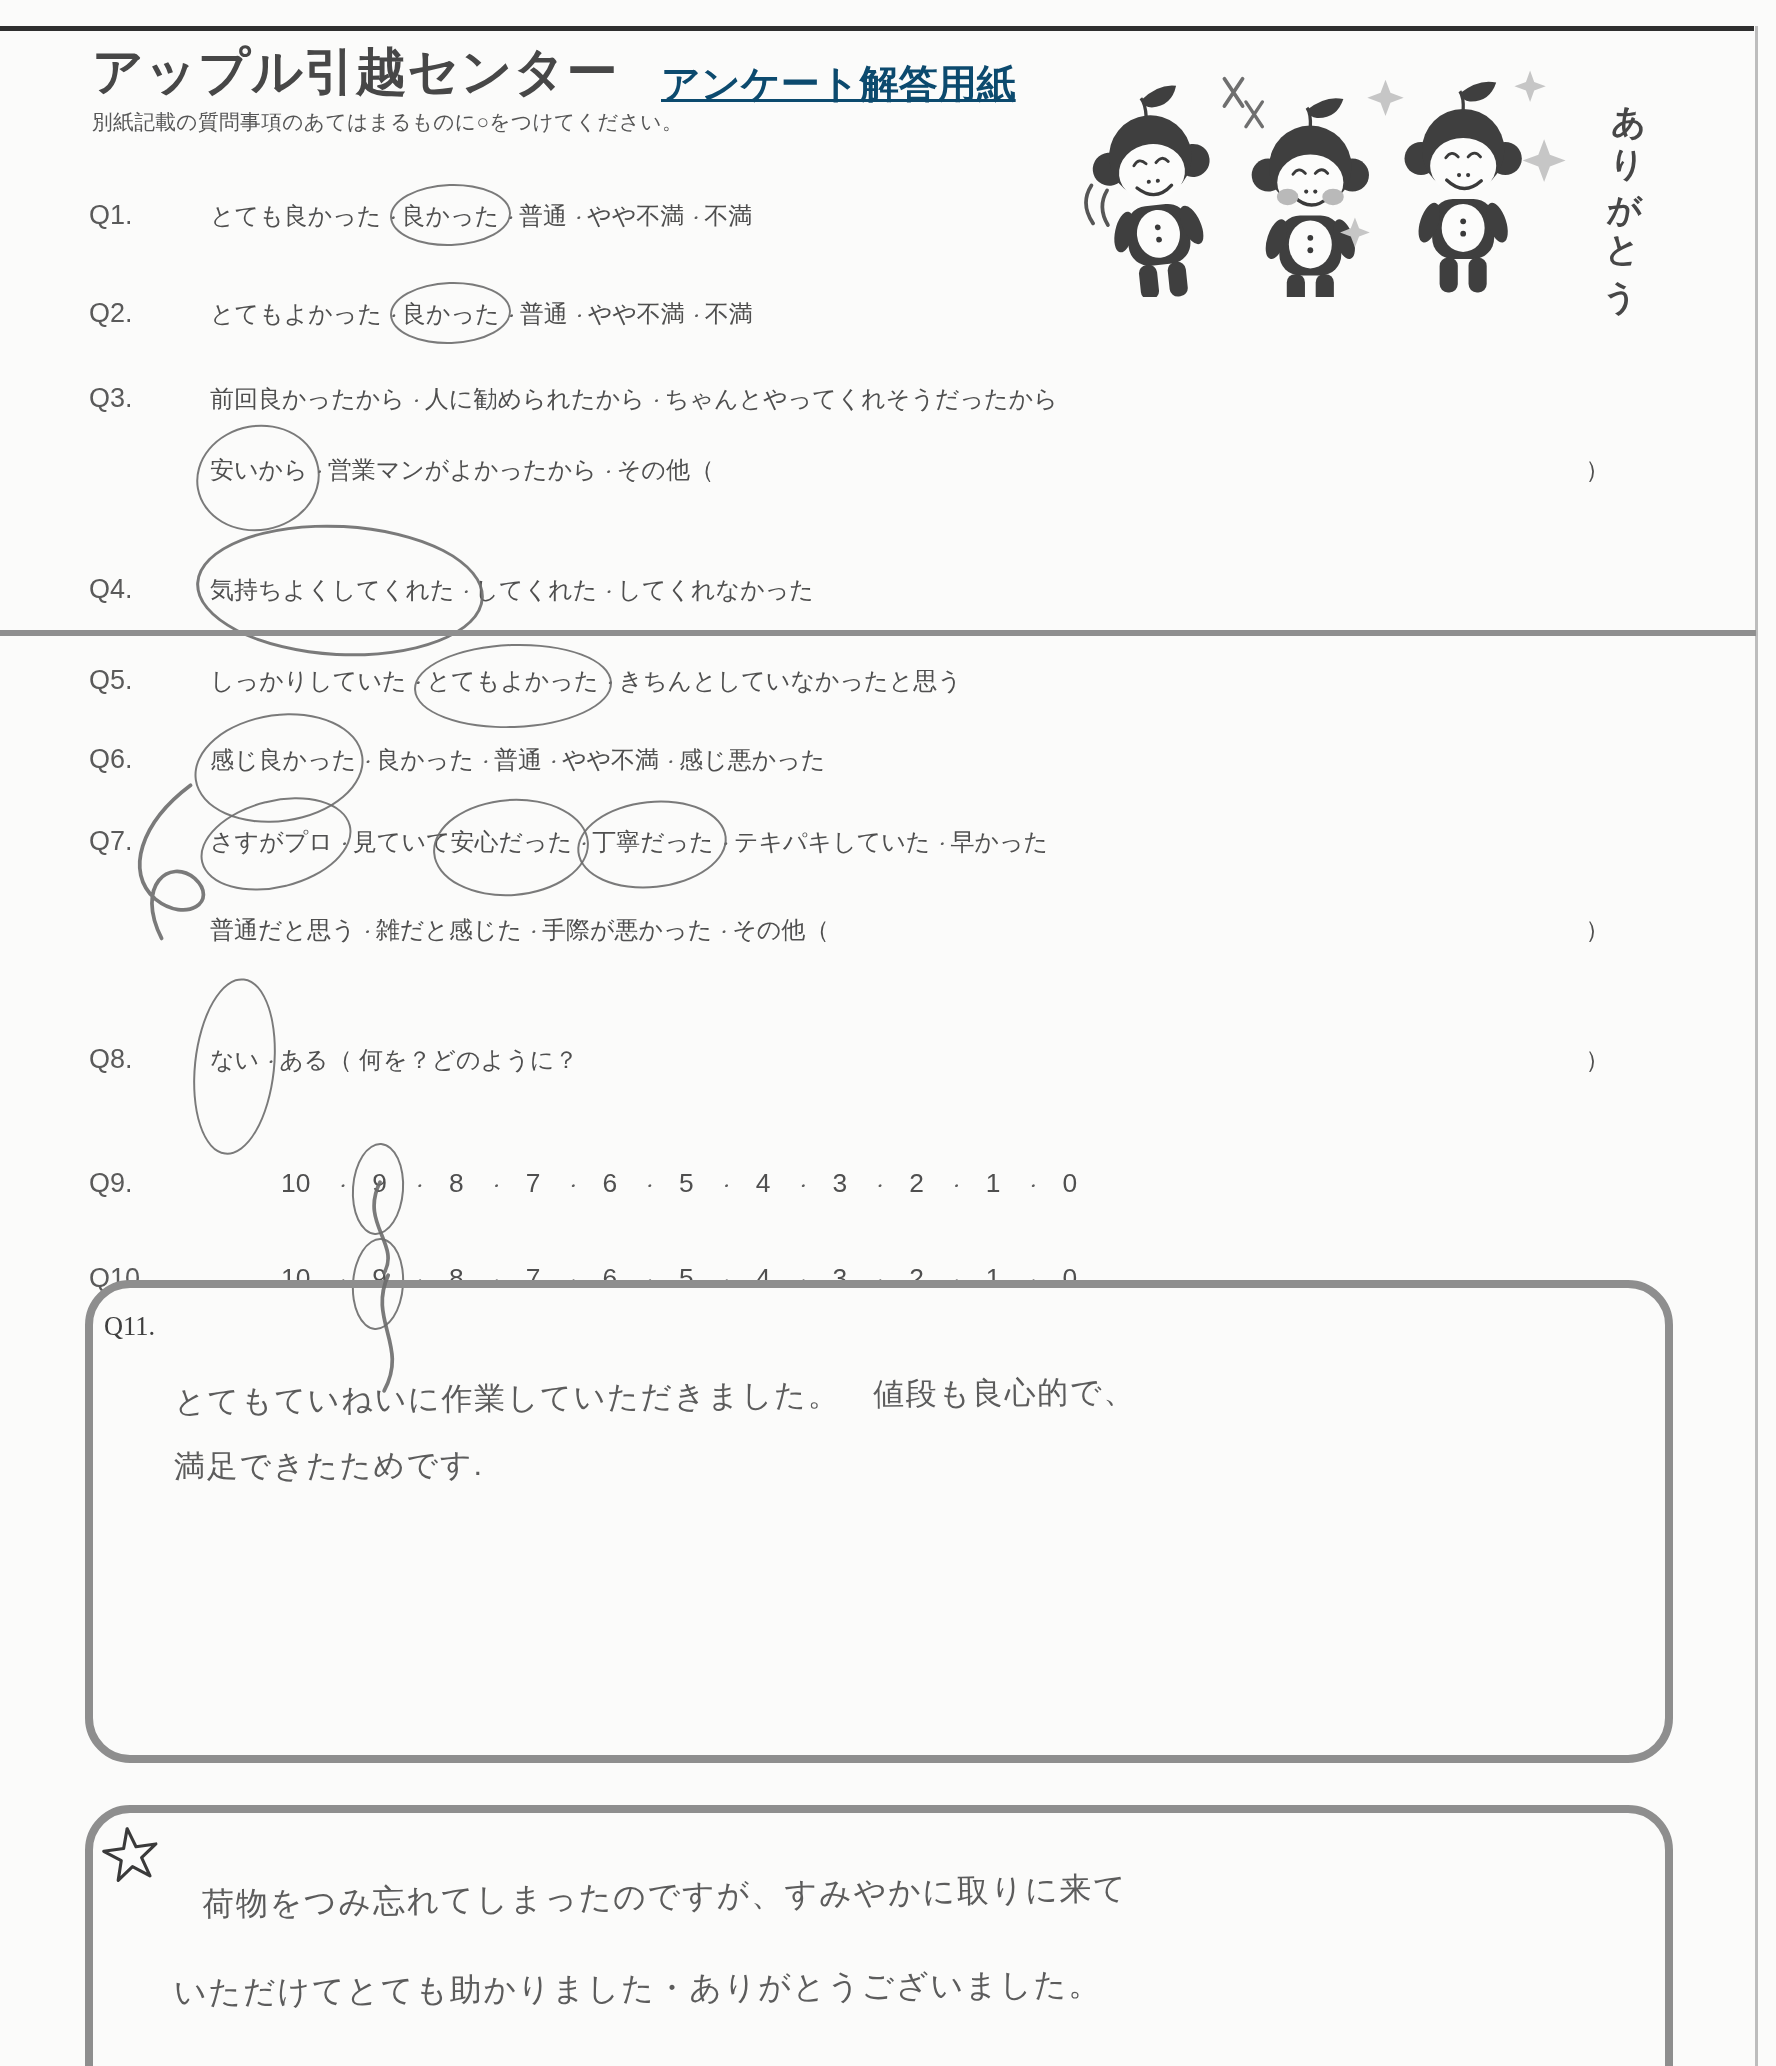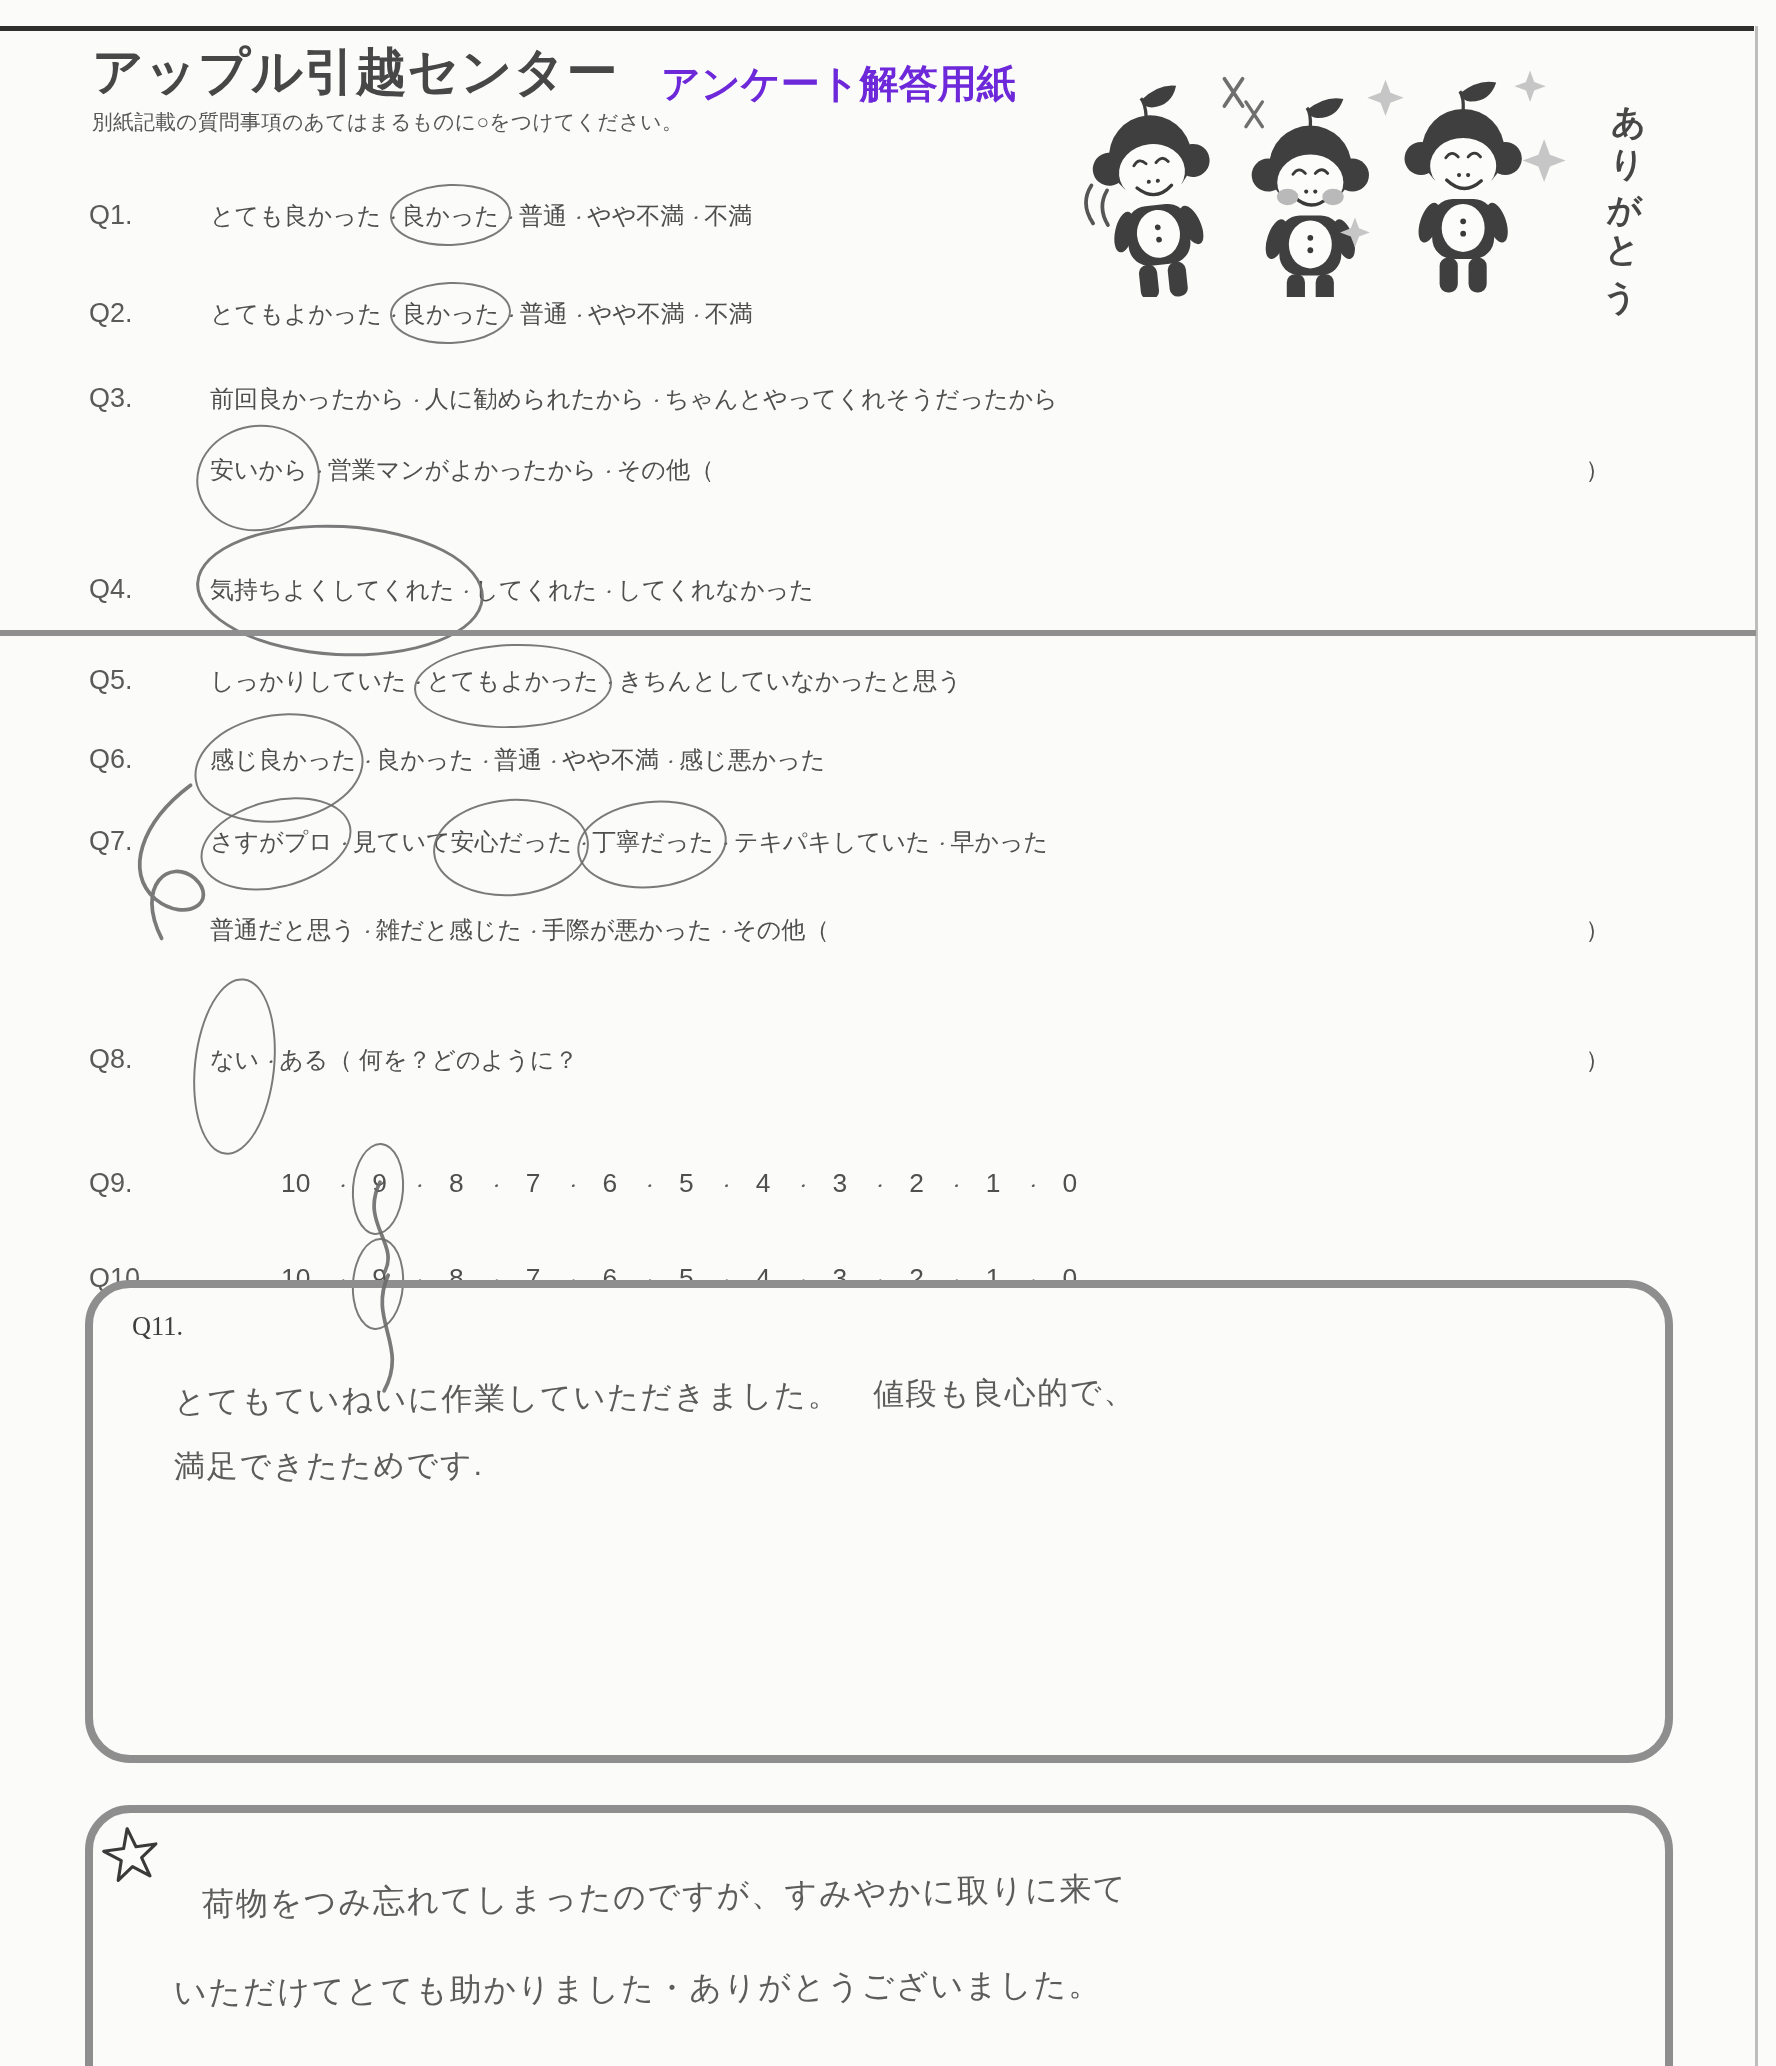--- a/index.html
+++ b/index.html
@@ -7,21 +7,21 @@
     position:relative; width:1776px; height:2508px;
     background:#fbfbfa; overflow:hidden;
     font-family:"Liberation Sans", sans-serif; color:#4f4f4f;
   }
   
   .topline { position:absolute; left:0; top:26px; width:1754px; height:5px; background:#2f2f2f; }
   .rightedge { position:absolute; left:1755px; top:26px; width:2.5px; height:2475px; background:#bdbdbd; }
 
   
   .brand { position:absolute; left:92px; top:38px; font-size:51px; font-weight:bold; color:#474747; letter-spacing:0.8px; white-space:nowrap; }
-  .formtitle { position:absolute; left:661px; top:57px; font-size:39px; font-weight:bold; color:#6d28d9; white-space:nowrap; }
+  .formtitle { position:absolute; left:661px; top:57px; font-size:39px; font-weight:bold; color:#0c4a6e; white-space:nowrap;text-decoration:underline; }
   .instruction { position:absolute; left:92px; top:108px; font-size:20.7px; color:#565656; letter-spacing:0.4px; white-space:nowrap; }
 
   
   .qrow { position:absolute; left:89px; width:1537px; display:flex; align-items:baseline; gap:1px; font-size:24px; color:#4f4f4f; white-space:nowrap; }
   .qlabel { flex:none; width:120px; font-size:27px; color:#5a5a5a; }
   .dot { font-size:18px; color:#5e5e5e; }
   .closer { margin-left:auto; margin-right:16.5px; }
   .pair { display:inline-flex; }
 
   
@@ -40,21 +40,21 @@
 
   .numrow { gap:22px; font-size:26.4px;margin-top:35px; }
   .numrow .first { margin-left:50px; }
 
   .divider { position:absolute; left:0; top:630px; width:1756px; height:5.8px; background:#8f8f8f; }
 
   
   .bigbox { position:absolute; left:85px; width:1588px; border:8.3px solid #8e8e8e; border-radius:45px; box-sizing:border-box; }
   #q11box { top:1280px; height:483px; }
   #starbox { top:1805px; height:479px; }
-  .q11label { position:absolute; left:104px; top:1311px; font-family:"Liberation Serif", serif; font-size:26.4px; color:#3f3f3f;margin-left:28px; }
+  .q11label { position:absolute; left:104px; top:1311px; font-family:"Liberation Serif", serif; font-size:26.4px; color:#3f3f3f; }
 
   
   .hand { position:absolute; color:#5c5c5c; letter-spacing:1.7px; white-space:nowrap; z-index:6; }
   .h-q11a { left:174px; top:1376px; font-size:31px; transform:rotate(-0.6deg); }
   .h-q11b { left:174px; top:1445px; font-size:31px; transform:rotate(-0.4deg); }
   .h-sta  { left:202px; top:1875px; font-size:32px; transform:rotate(-1deg); }
   .h-stb  { left:174px; top:1967px; font-size:32px; transform:rotate(-0.5deg); }
 
   
   .mascots { position:absolute; left:1079px; top:49px; width:537px; height:248px; }

